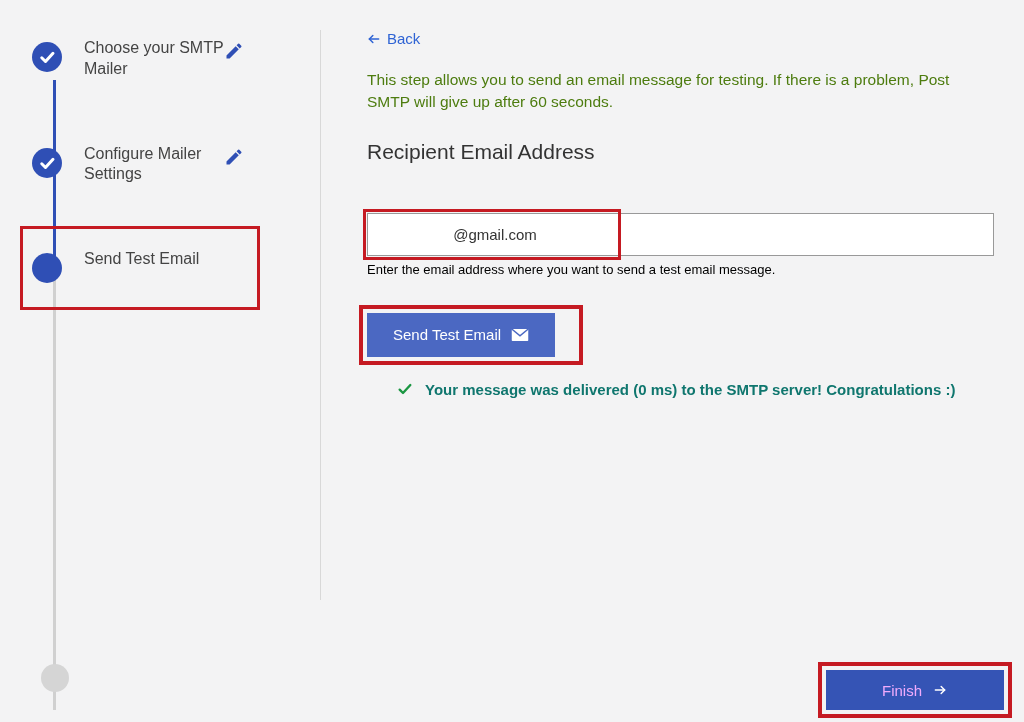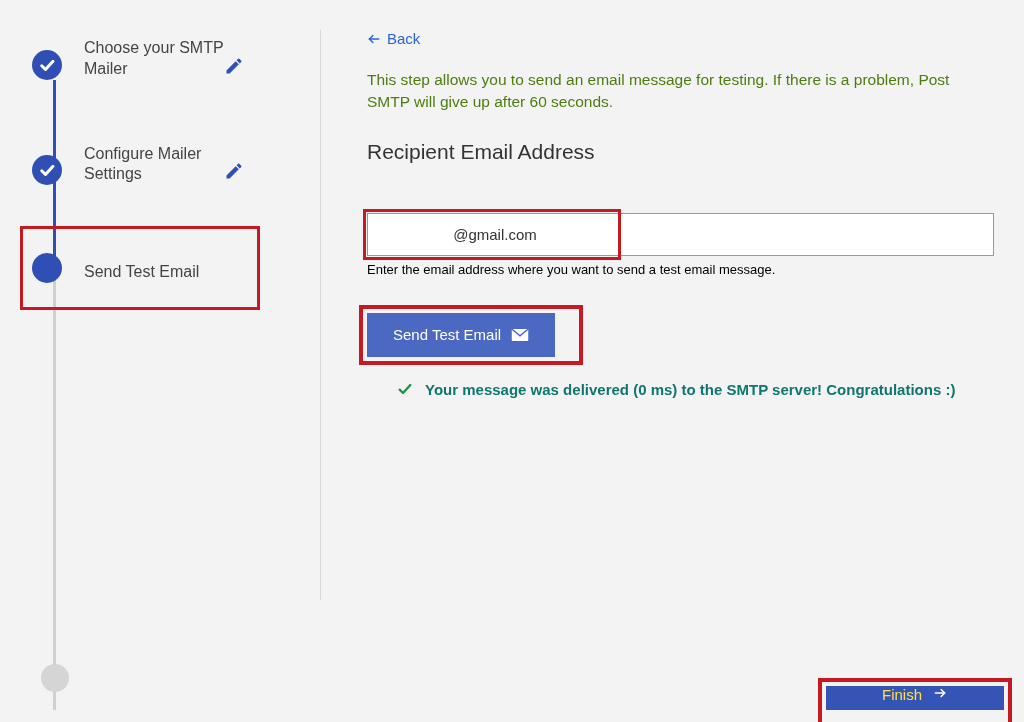--- a/index.html
+++ b/index.html
@@ -42,21 +42,21 @@
       position: absolute;
       left: 43px;
       top: 50px;
       width: 3px;
       height: 190px;
       background: #2f4fb5;
       z-index: 1;
     }
     .step-item {
       display: flex;
-      align-items: flex-end;
+      align-items: flex-start;
       padding: 8px 10px;
       position: relative;
       margin-bottom: 48px;
     }
     .step-circle {
       width: 30px;
       height: 30px;
       border-radius: 50%;
       background: #2f4fb5;
       display: flex;
@@ -228,26 +228,27 @@
       height: 16px;
     }
     
     .finish-wrap {
       position: absolute;
       right: 20px;
       bottom: 12px;
     }
     .finish-btn {
       background: #3554b5;
-      color: #fde047;
+      color: #f0abfc;
       border: none;
-      height: 24px;
+      height: 40px;
       width: 178px;
       font-size: 15px;
       display: flex;
+      align-items: center;
       justify-content: center;
       gap: 10px;
       cursor: pointer;
     }
     .finish-btn svg {
       width: 16px;
       height: 14px;
     }
     .highlight-finish {
       left: -8px;

